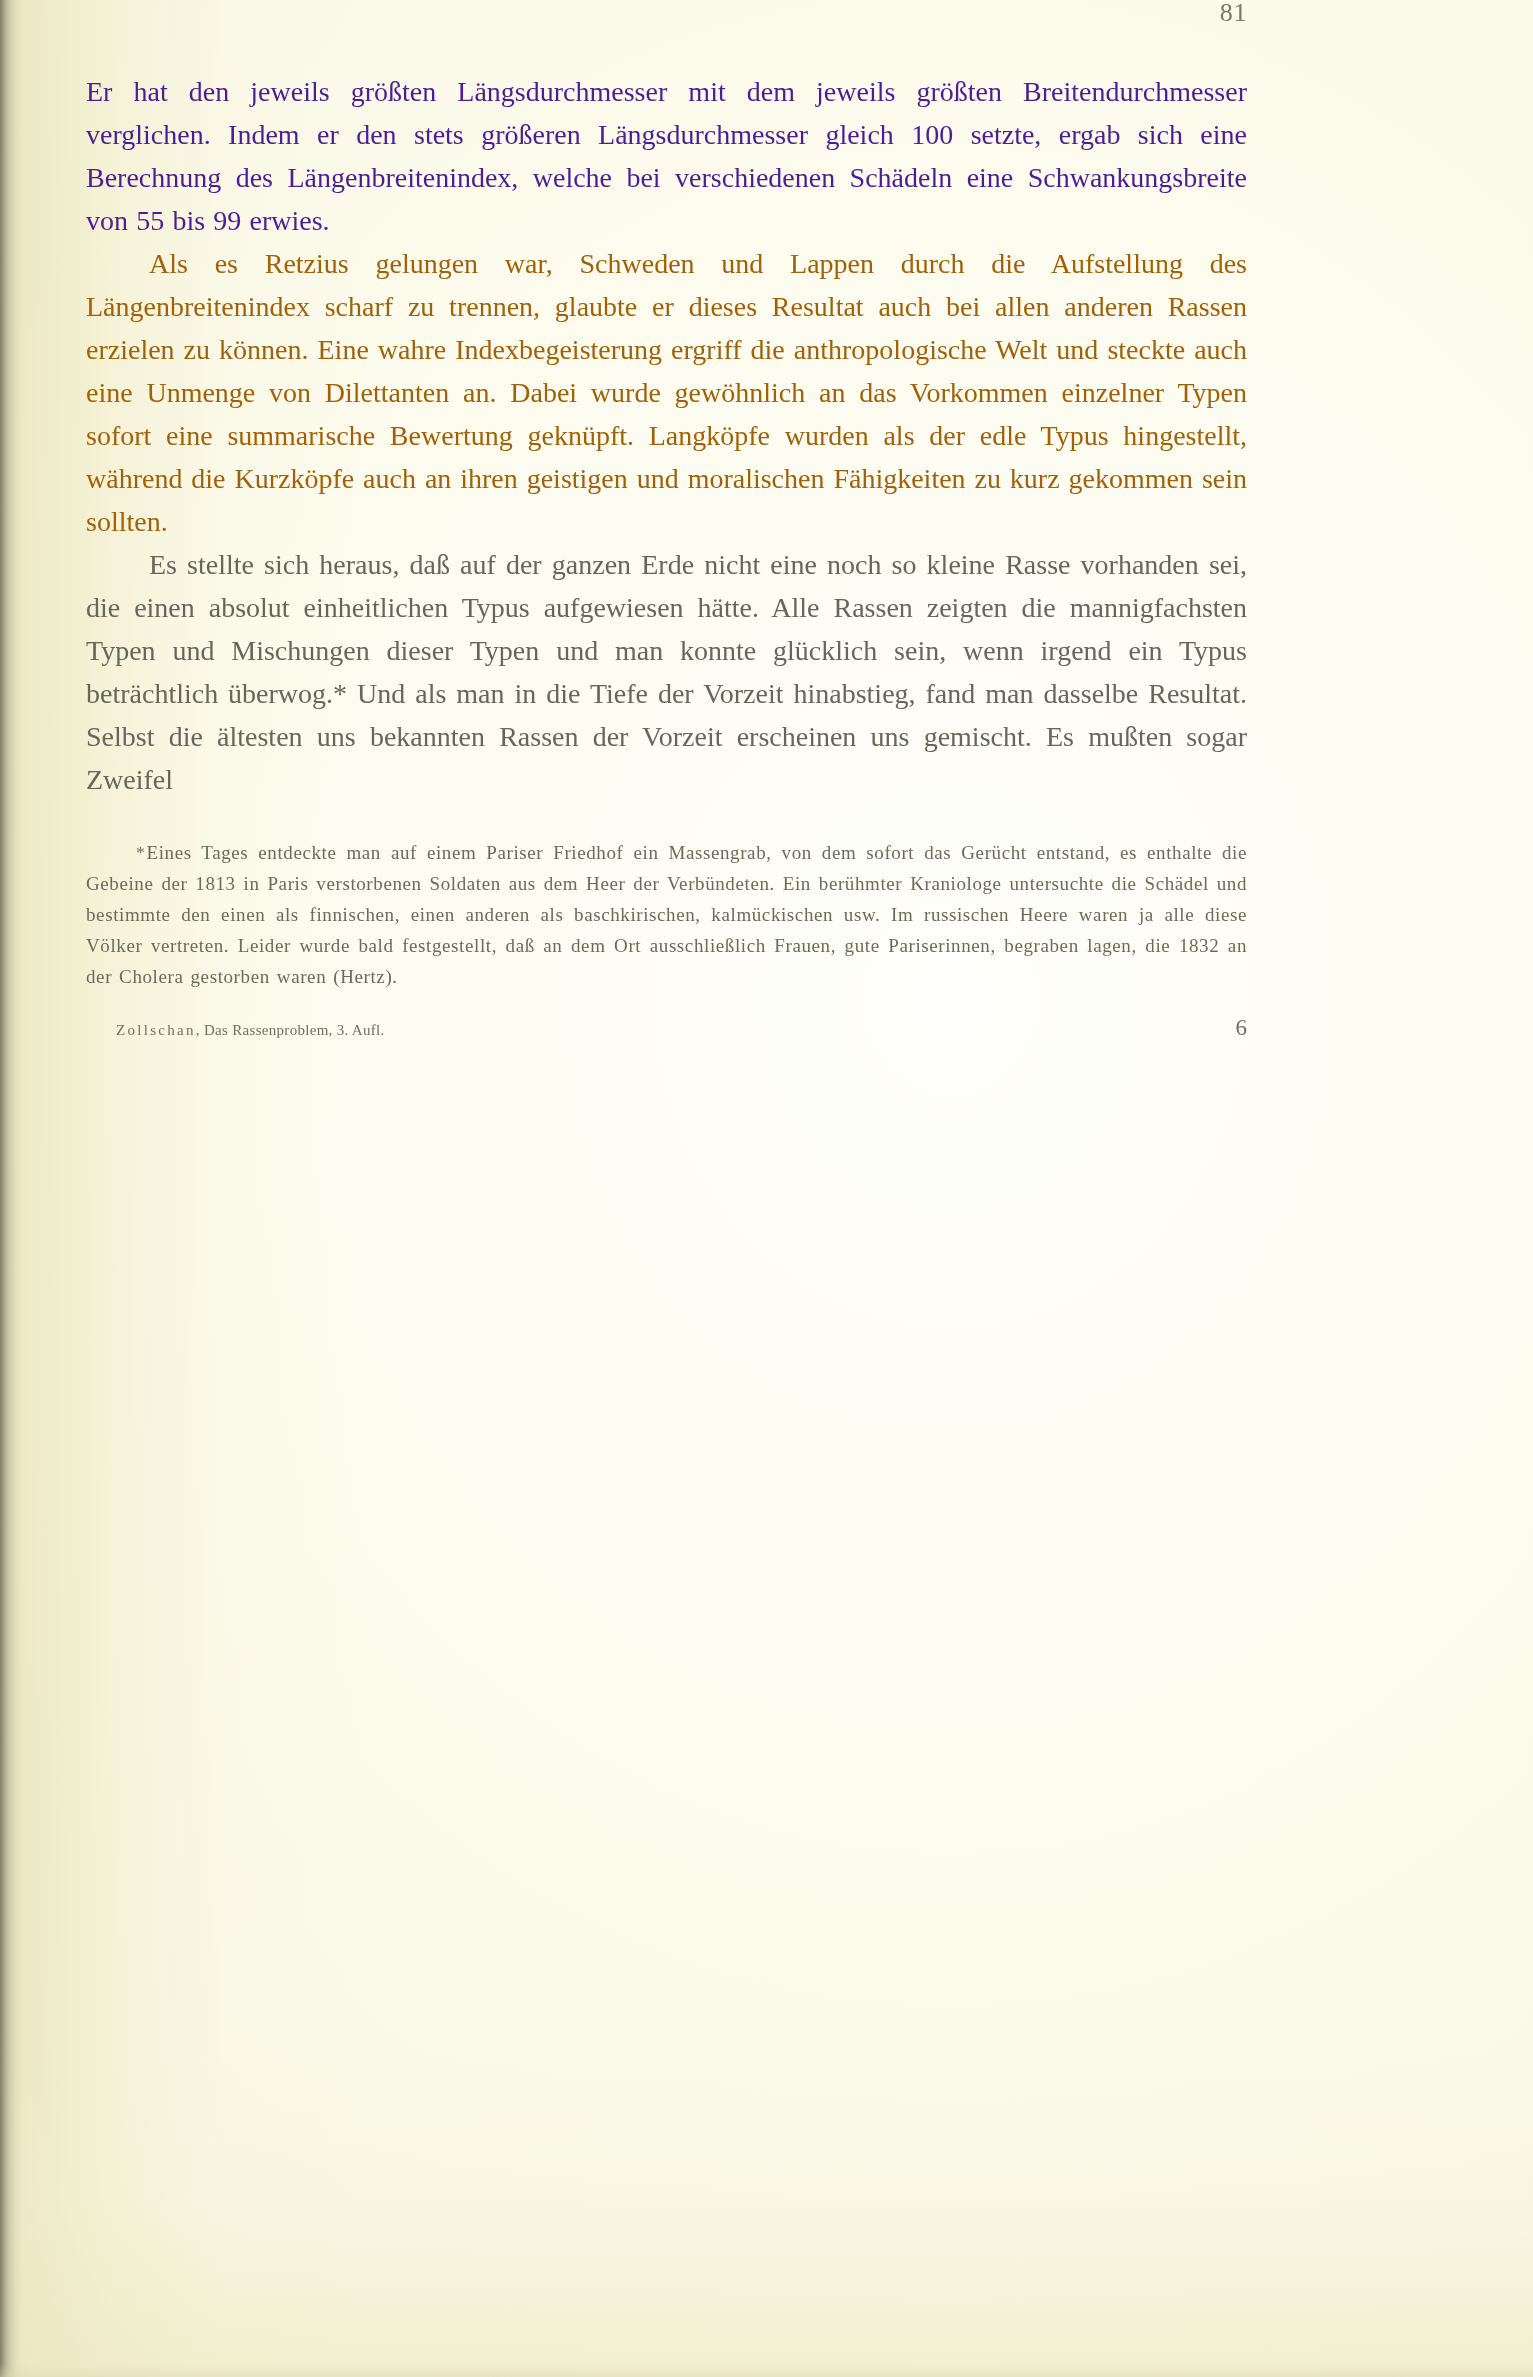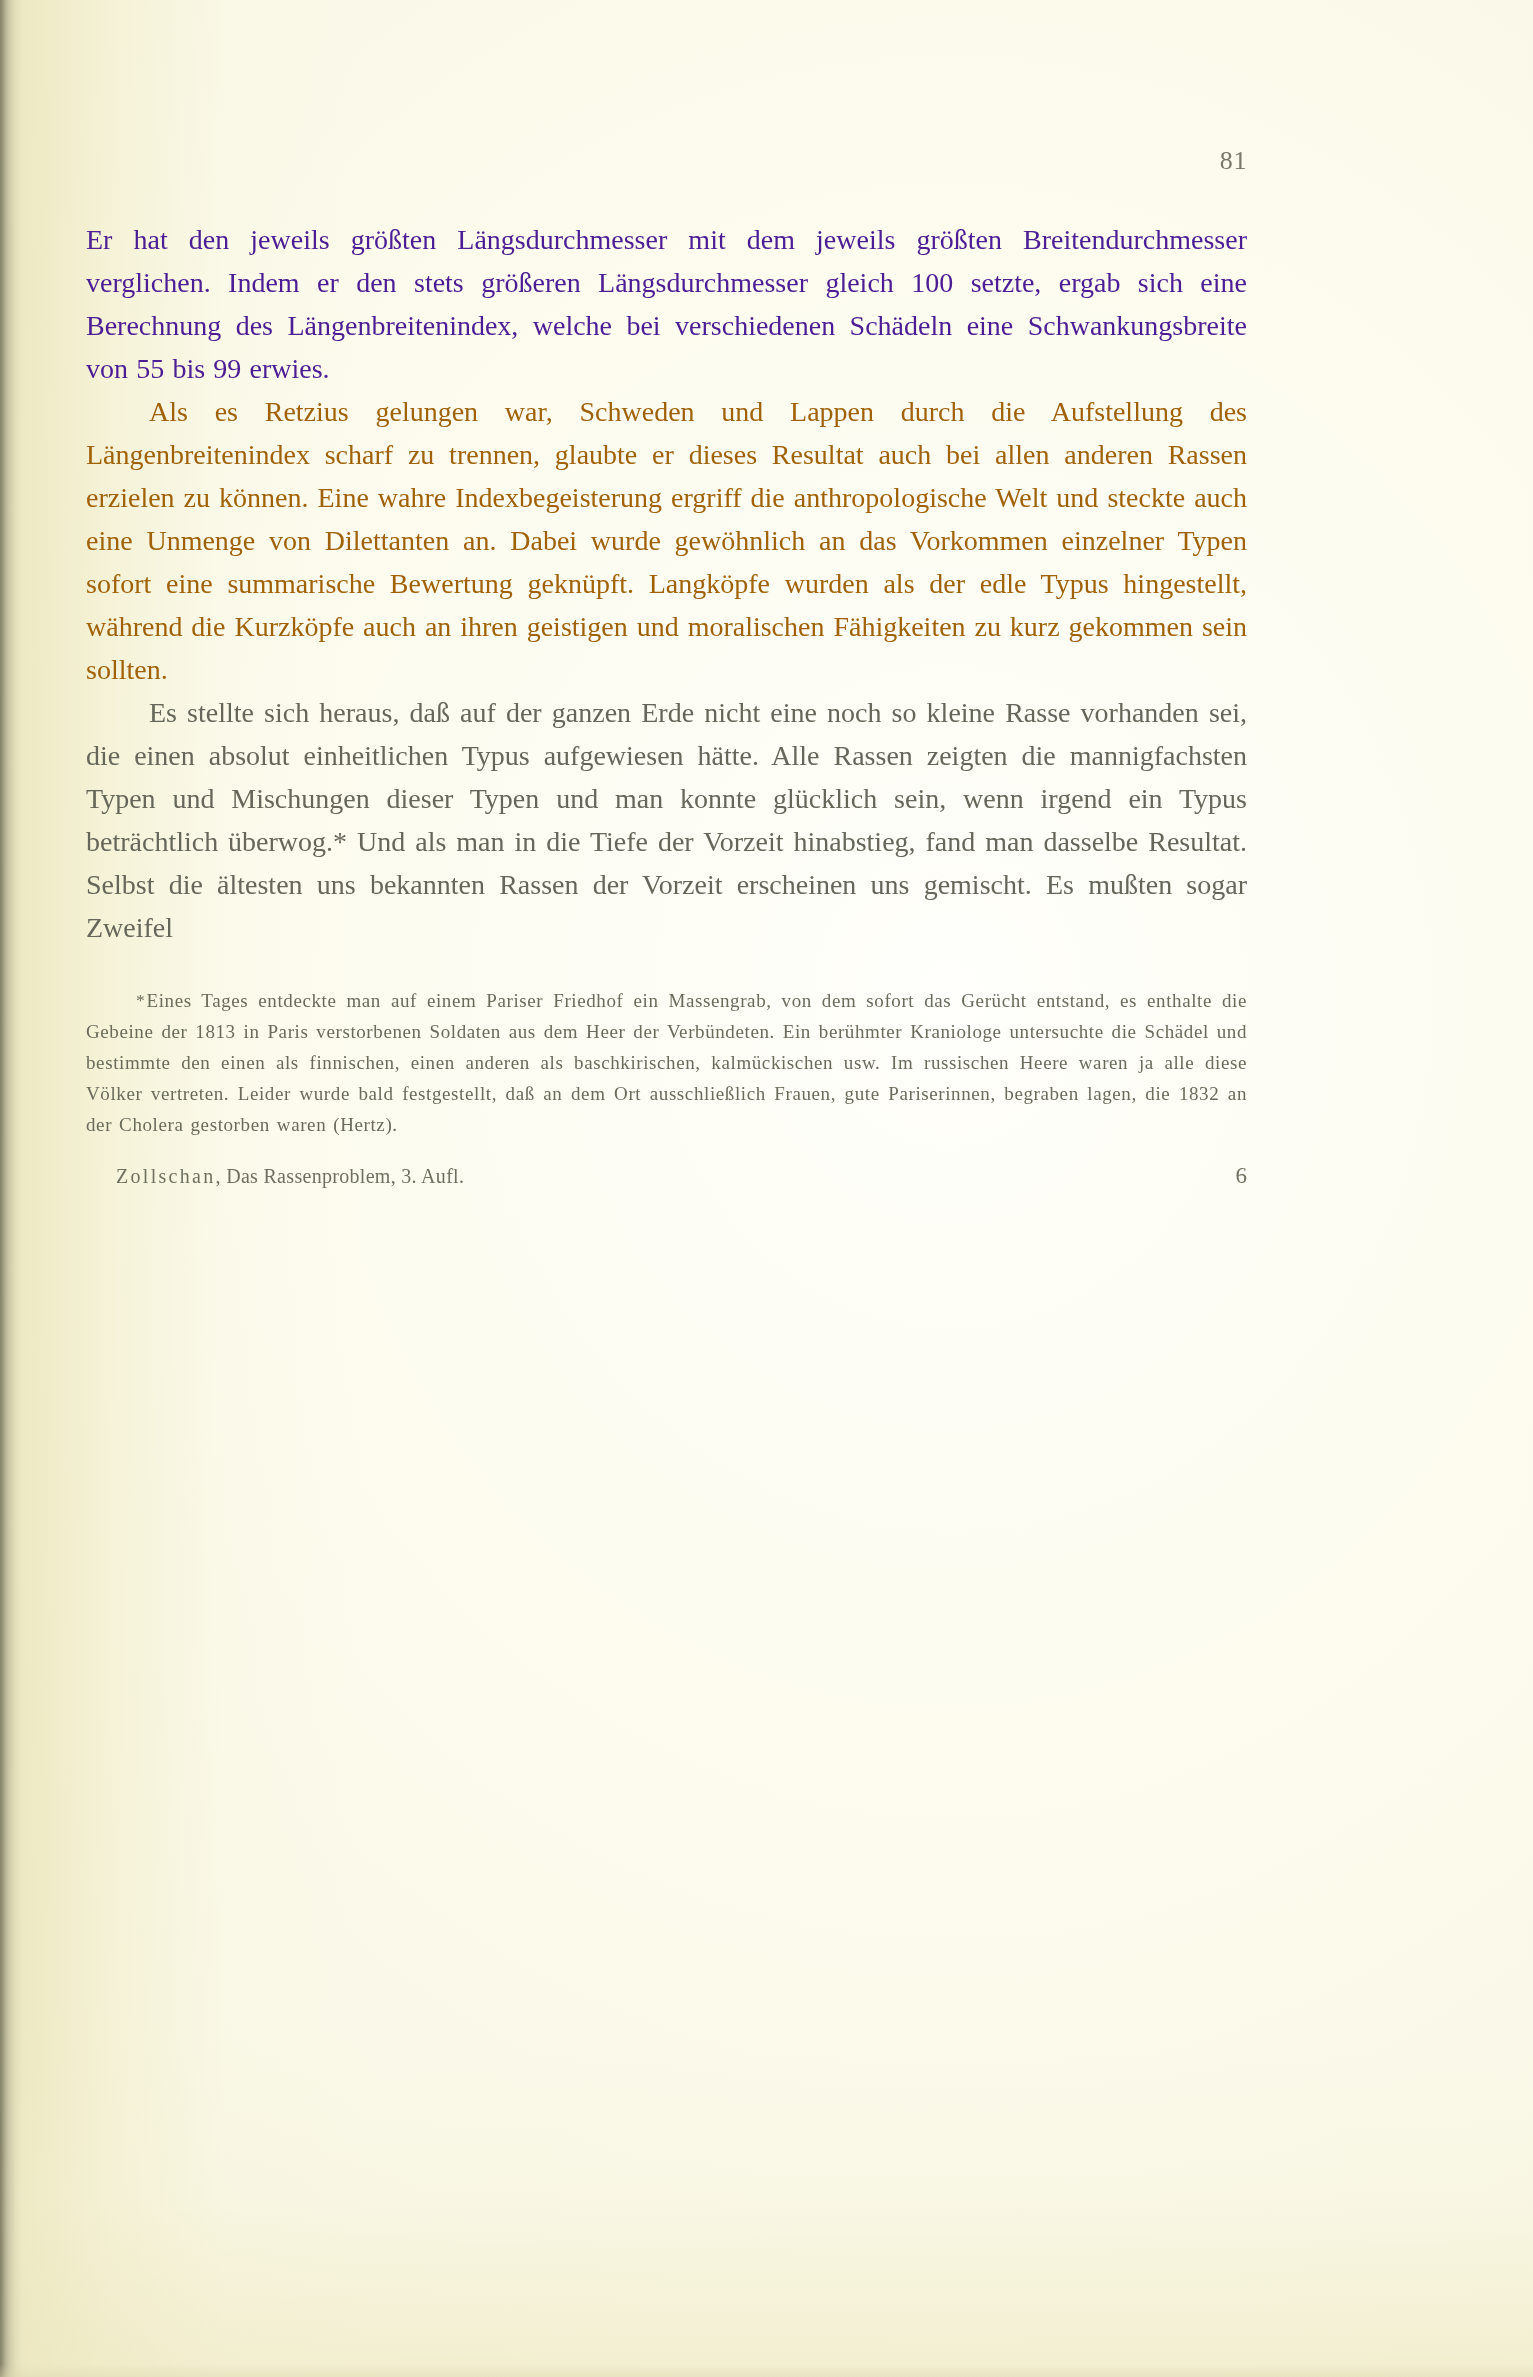--- a/index.html
+++ b/index.html
@@ -85,21 +85,20 @@
     position: absolute;
     left: 86px;
     top: 0;
     width: 1161px;
   }
 
   .folio {
     text-align: right;
     font-size: 26px;
     line-height: 1;
-    padding-top: 148px;
     letter-spacing: 0.6px;
     color: #77786a;
   }
 
   .body-text {
     margin-top: 44px;
     font-size: 28px;
     line-height: 43px;
     text-align: justify;
     text-align-last: left;
@@ -140,21 +139,21 @@
 
   .catchline {
     margin-top: 23px;
     display: flex;
     align-items: baseline;
     justify-content: space-between;
     padding-left: 30px;
     color: #6f7060;
   }
   .catchline .imprint {
-    font-size: 20px;
+    font-size: 15px;
     letter-spacing: 0.3px;
   }
   .catchline .imprint .lead {
     letter-spacing: 2.3px;
   }
   .catchline .sig {
     font-size: 23px;
     letter-spacing: 0;
   }
 

